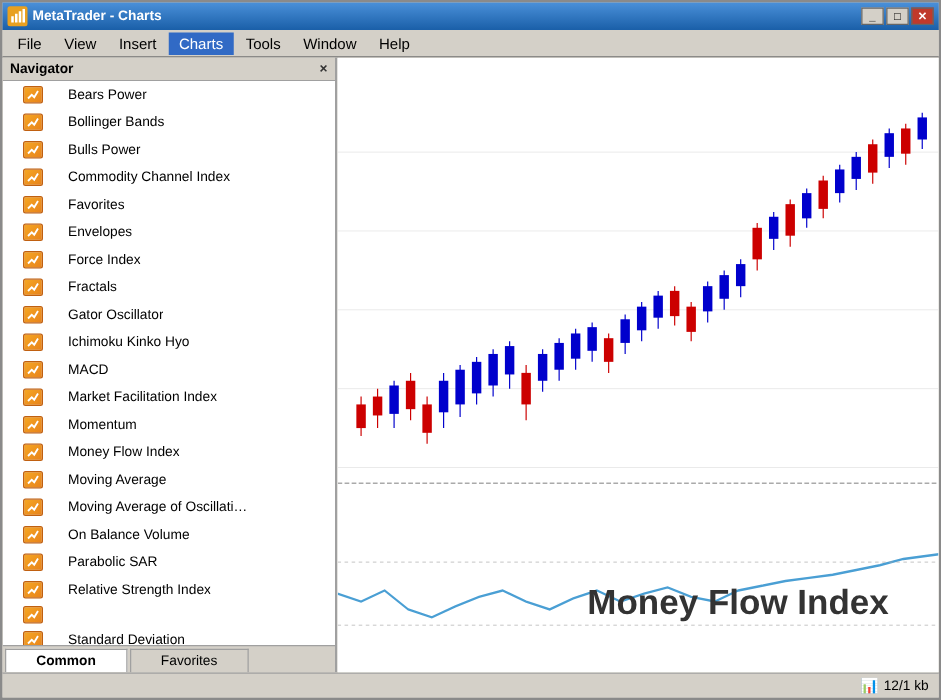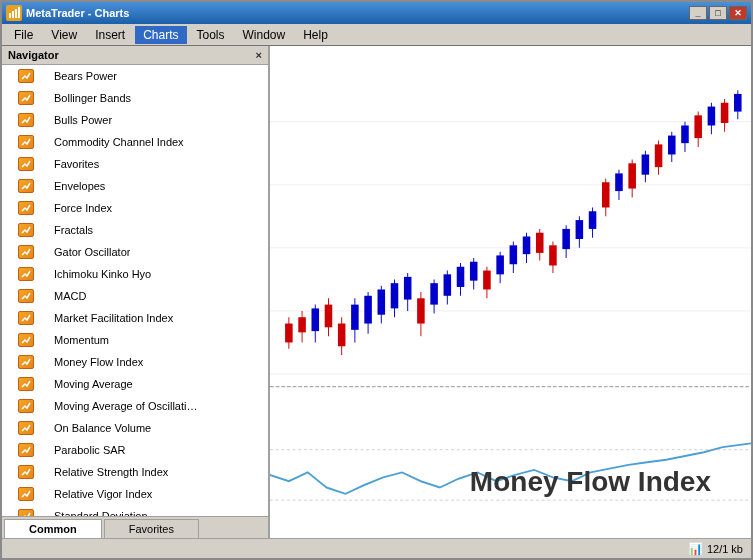--- a/index.html
+++ b/index.html
@@ -474,21 +474,20 @@
               </svg>
             </div>
             <span class="nav-item-label">Relative Strength Index</span>
           </div>
           <div class="nav-item">
             <div class="nav-icon">
               <svg width="10" height="10" viewBox="0 0 10 10">
                 <polyline points="1,8 4,5 6,7 9,2" fill="none" stroke="white" stroke-width="1.5"></polyline>
               </svg>
             </div>
-            <span class="nav-item-label">Relative Vigor Index</span>
           </div>
           <div class="nav-item">
             <div class="nav-icon">
               <svg width="10" height="10" viewBox="0 0 10 10">
                 <polyline points="1,8 4,5 6,7 9,2" fill="none" stroke="white" stroke-width="1.5"></polyline>
               </svg>
             </div>
             <span class="nav-item-label">Standard Deviation</span>
           </div>
         </div>

